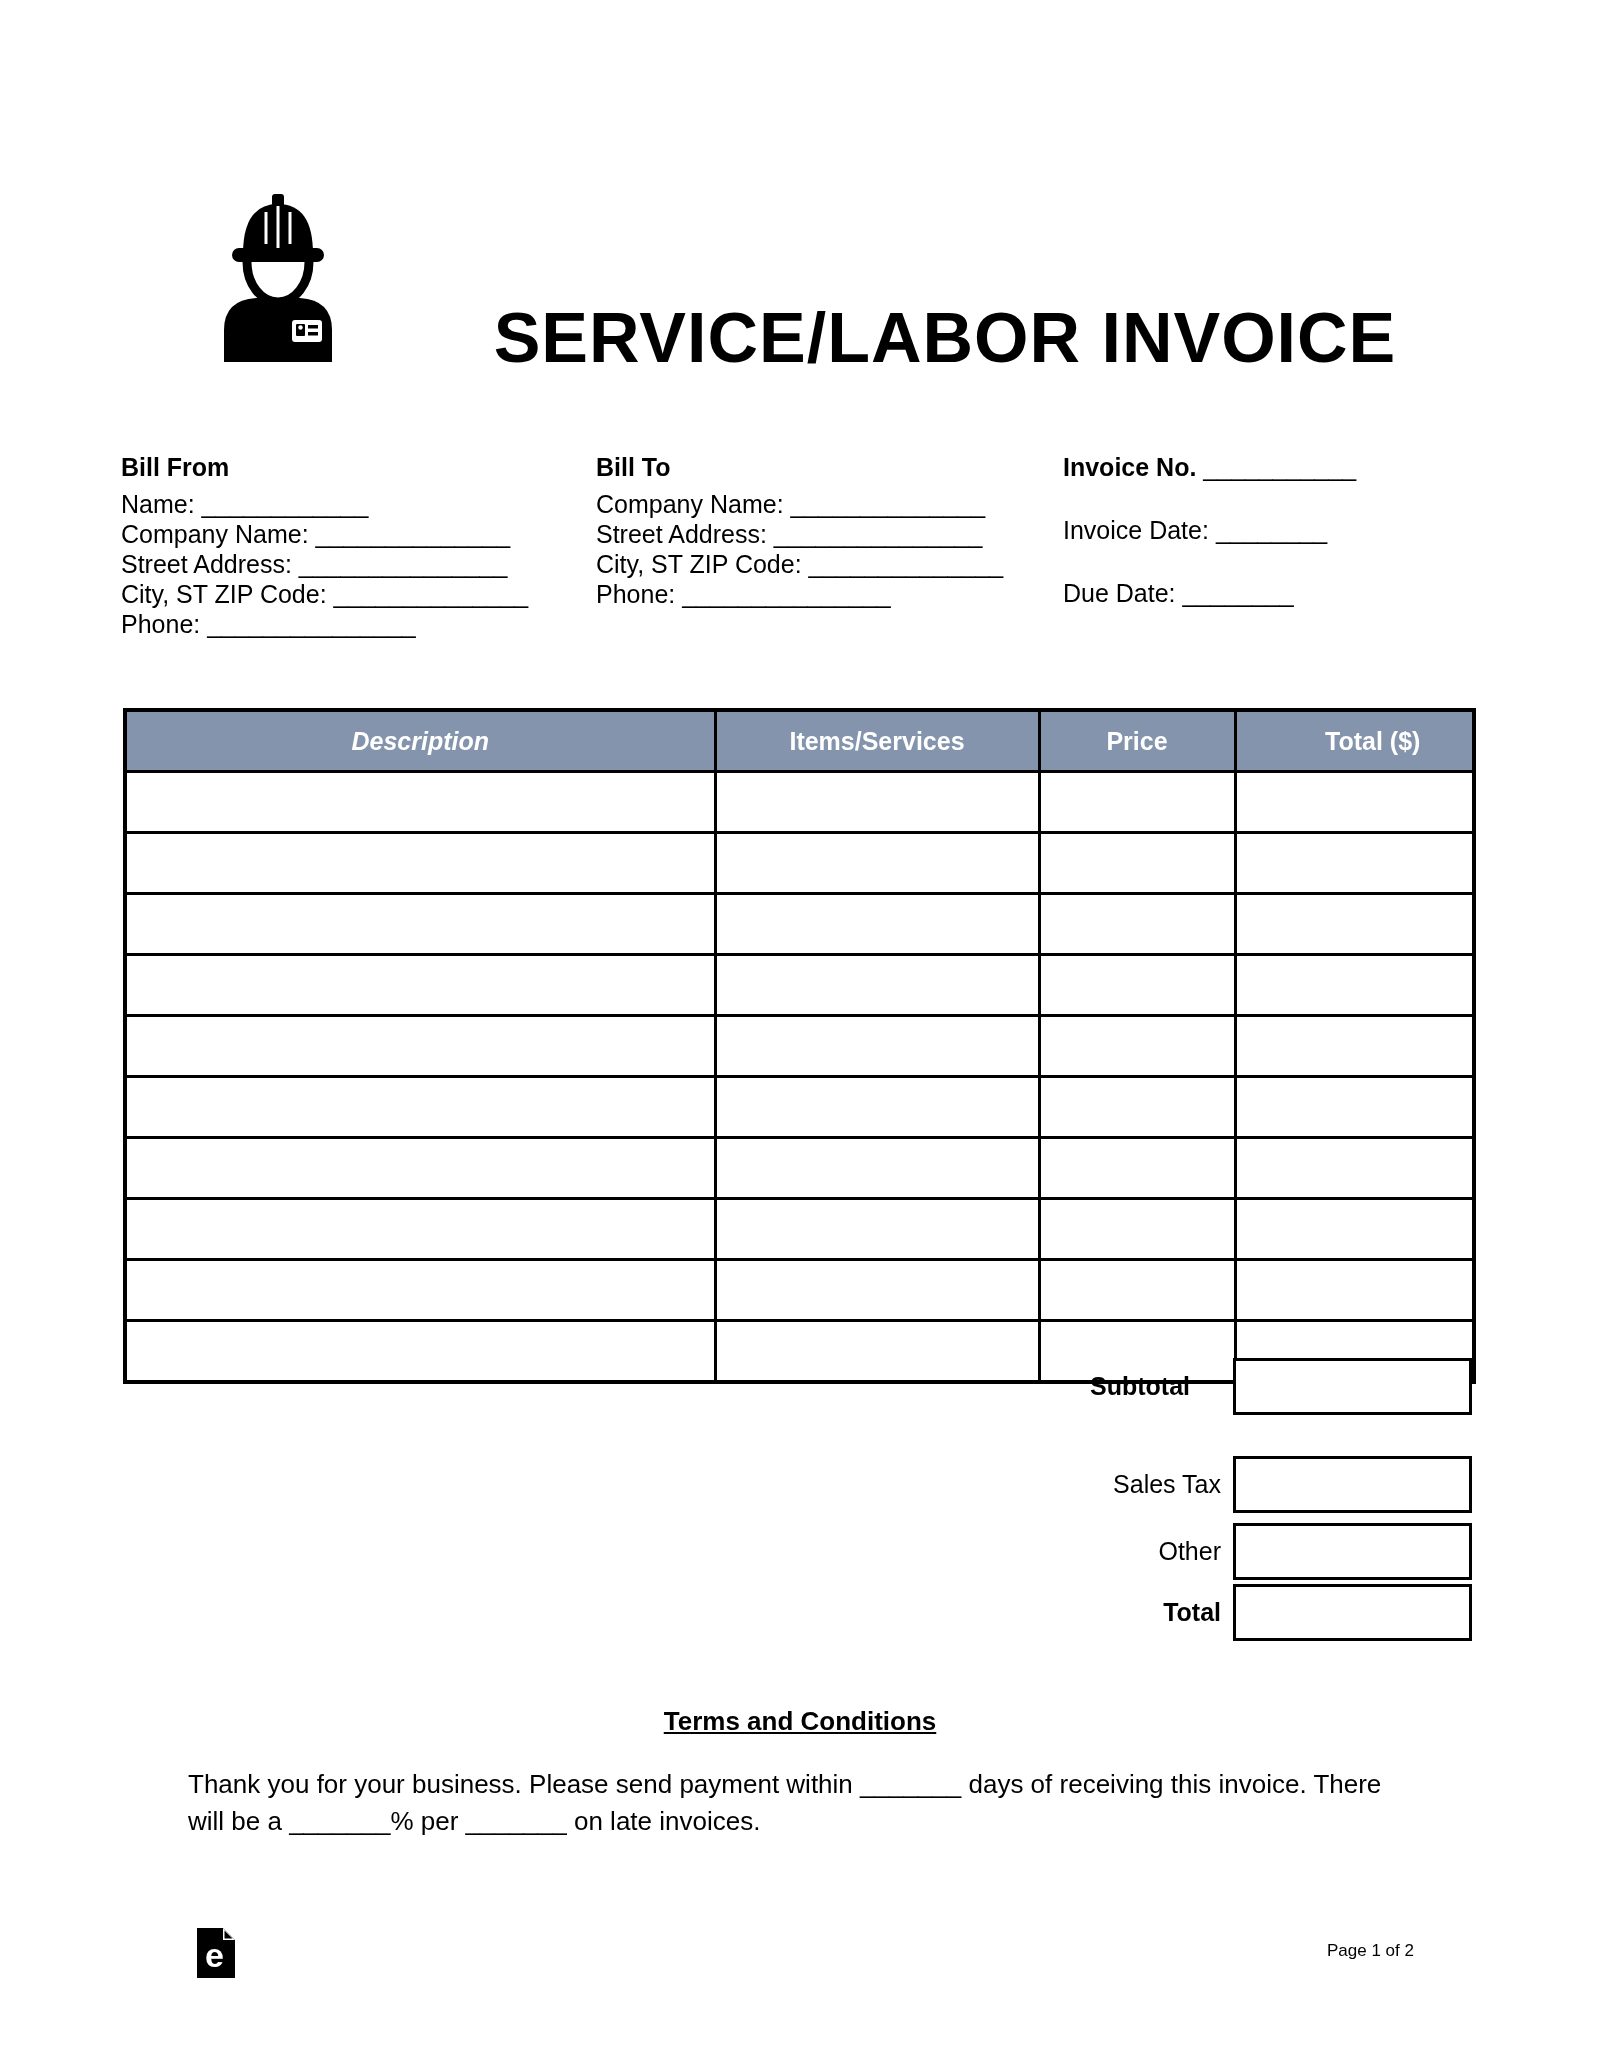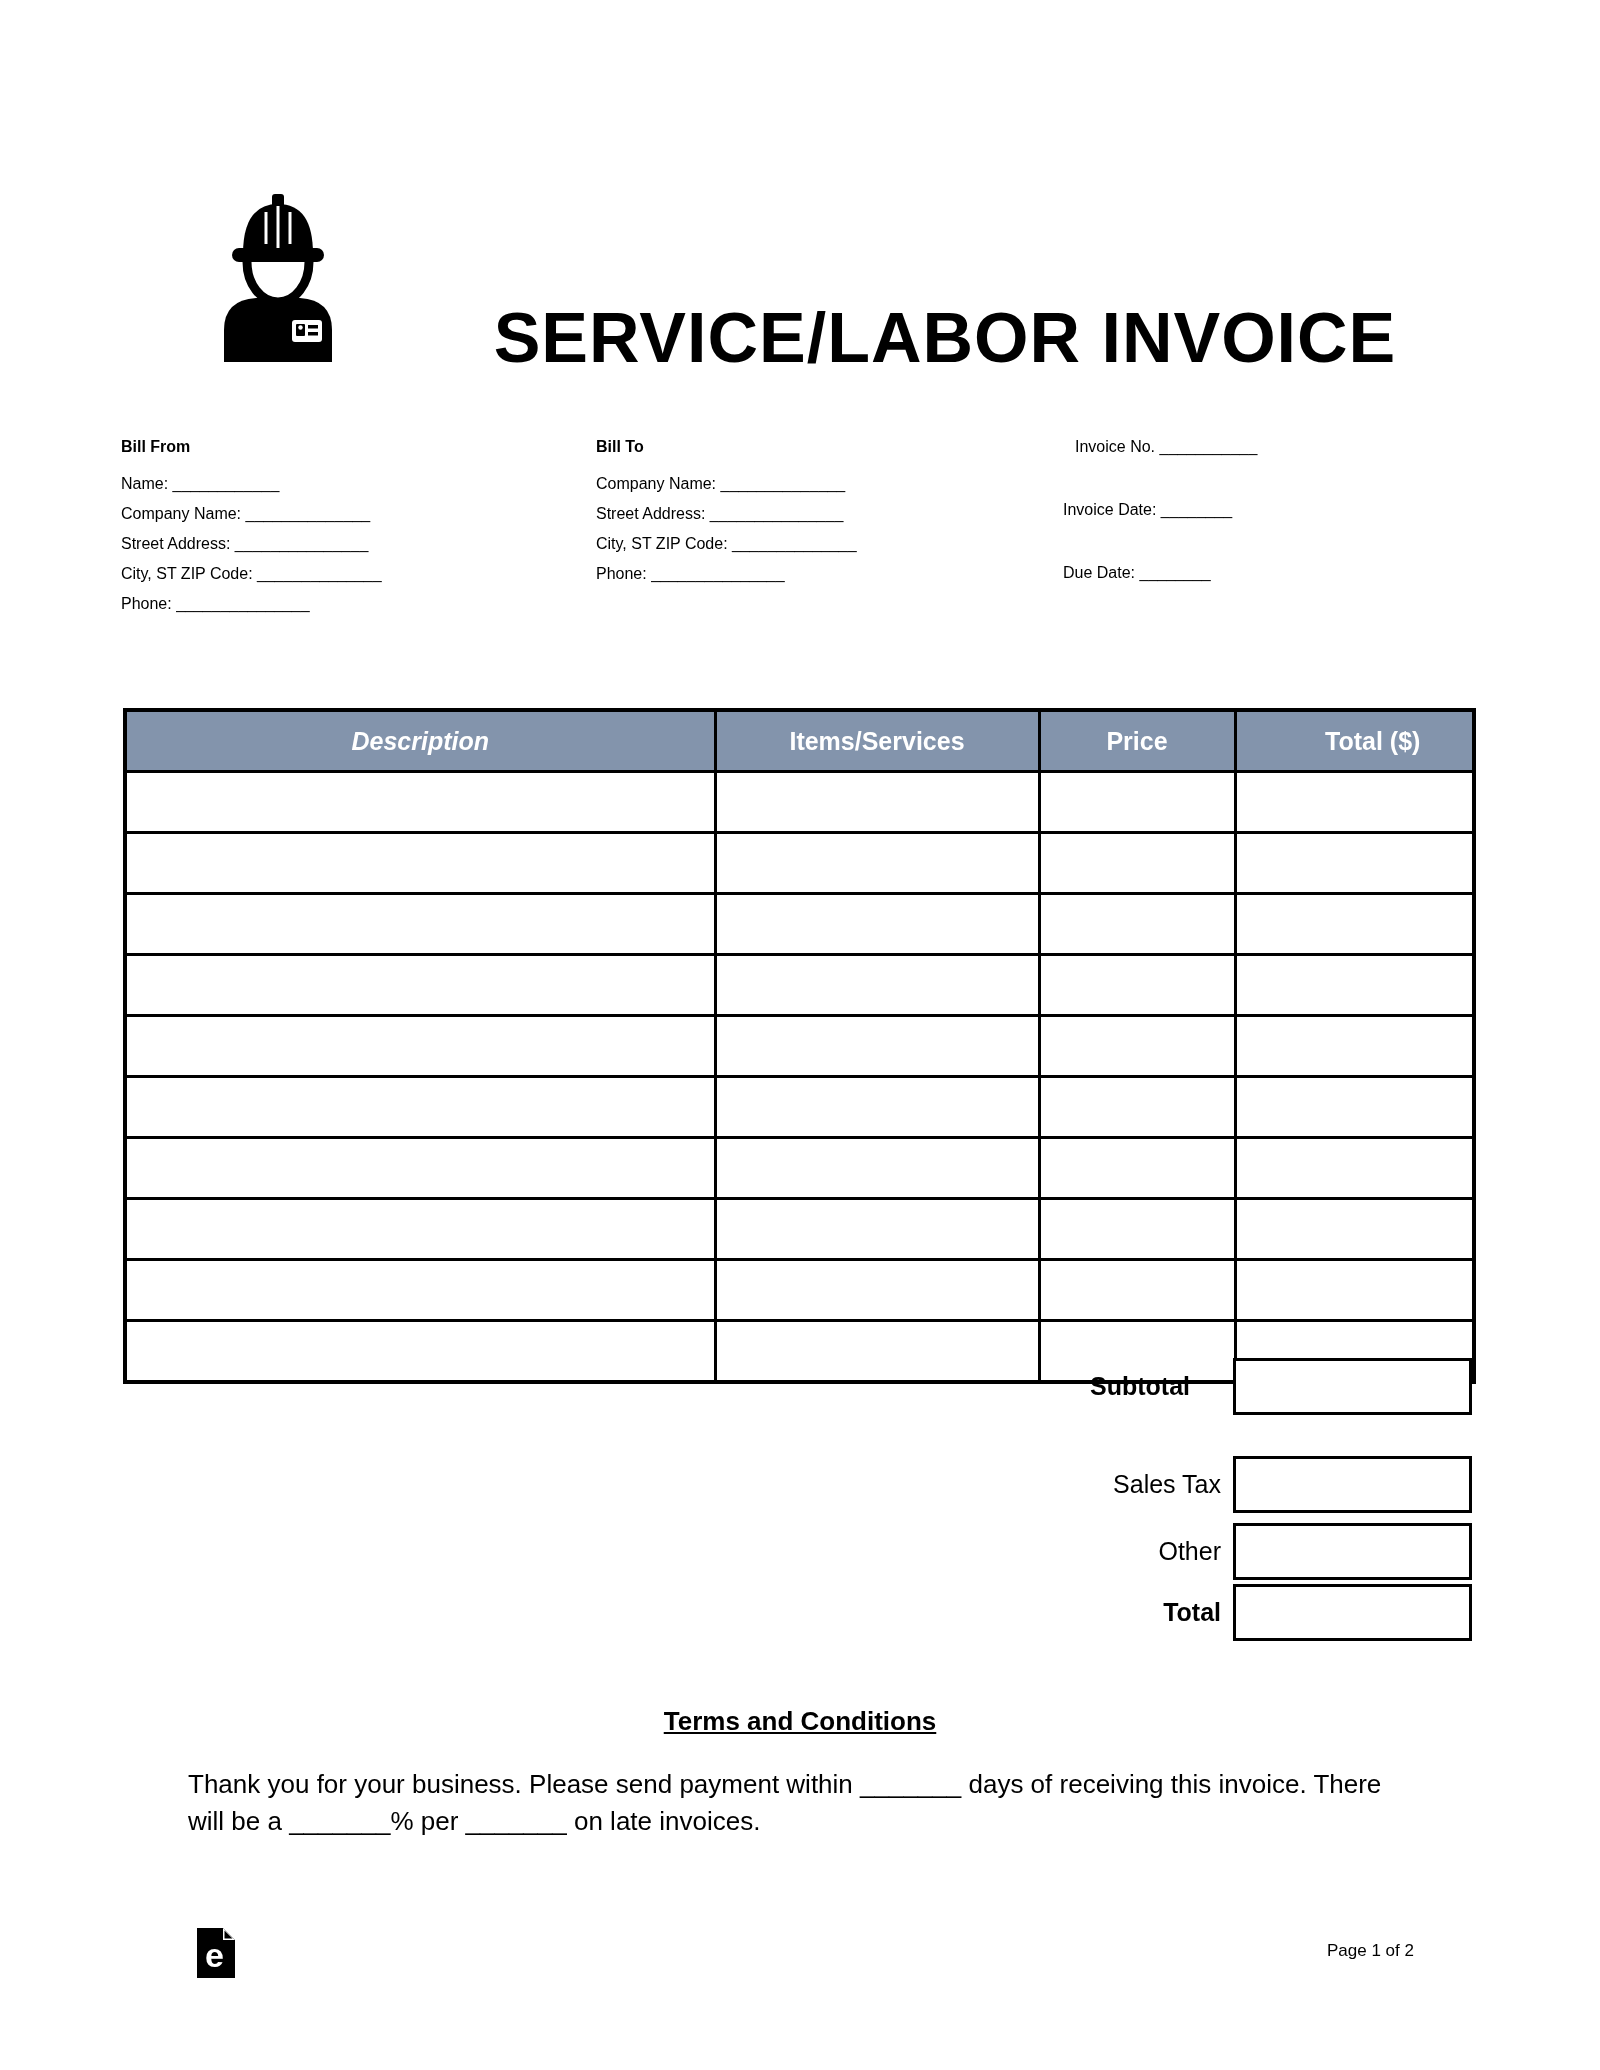--- a/index.html
+++ b/index.html
@@ -13,28 +13,28 @@
     margin:0 auto;
   }
   
   .worker-icon{position:absolute;left:210px;top:192px;width:136px;height:170px;}
   .page-title{
     position:absolute;left:440px;top:298px;width:1010px;
     font-size:70px;font-weight:bold;letter-spacing:1px;
     text-align:center;white-space:nowrap;
   }
   
-  .bill-col{position:absolute;top:432px;font-size:16px;line-height:30px;}
+  .bill-col{position:absolute;top:452px;font-size:25px;line-height:30px;}
   .bill-from{left:121px;width:465px;}
   .bill-to{left:596px;width:465px;}
   .invoice-meta{left:1063px;width:420px;}
   .bill-heading{font-weight:bold;margin:0 0 7px 0;}
   .field-line{margin:0;white-space:nowrap;}
   .meta-line{margin:0 0 33px 0;white-space:nowrap;}
-  .meta-line .lbl-bold{font-weight:normal;margin-left:12px;}
+  .meta-line .lbl-bold{font-weight:bold;}
   
   .items-table{
     position:absolute;left:123px;top:708px;
     width:1349px;border-collapse:collapse;
     border:4px solid #000;
     table-layout:fixed;
   }
   .items-table th{
     border:3px solid #000;height:56px;
     color:#fff;font-size:25px;font-weight:bold;

